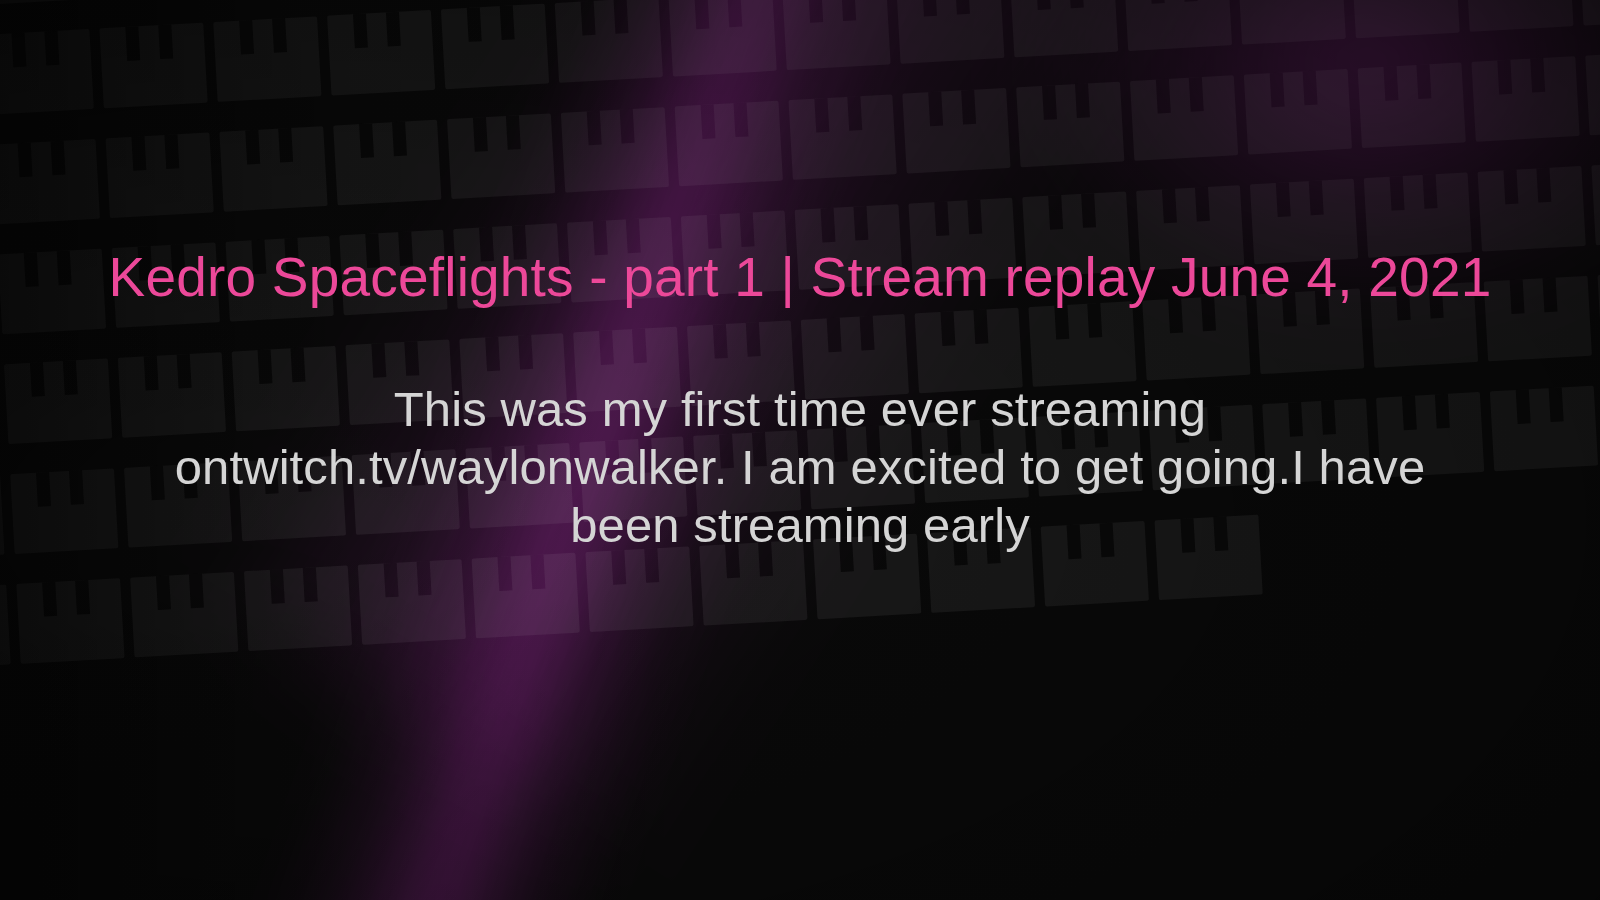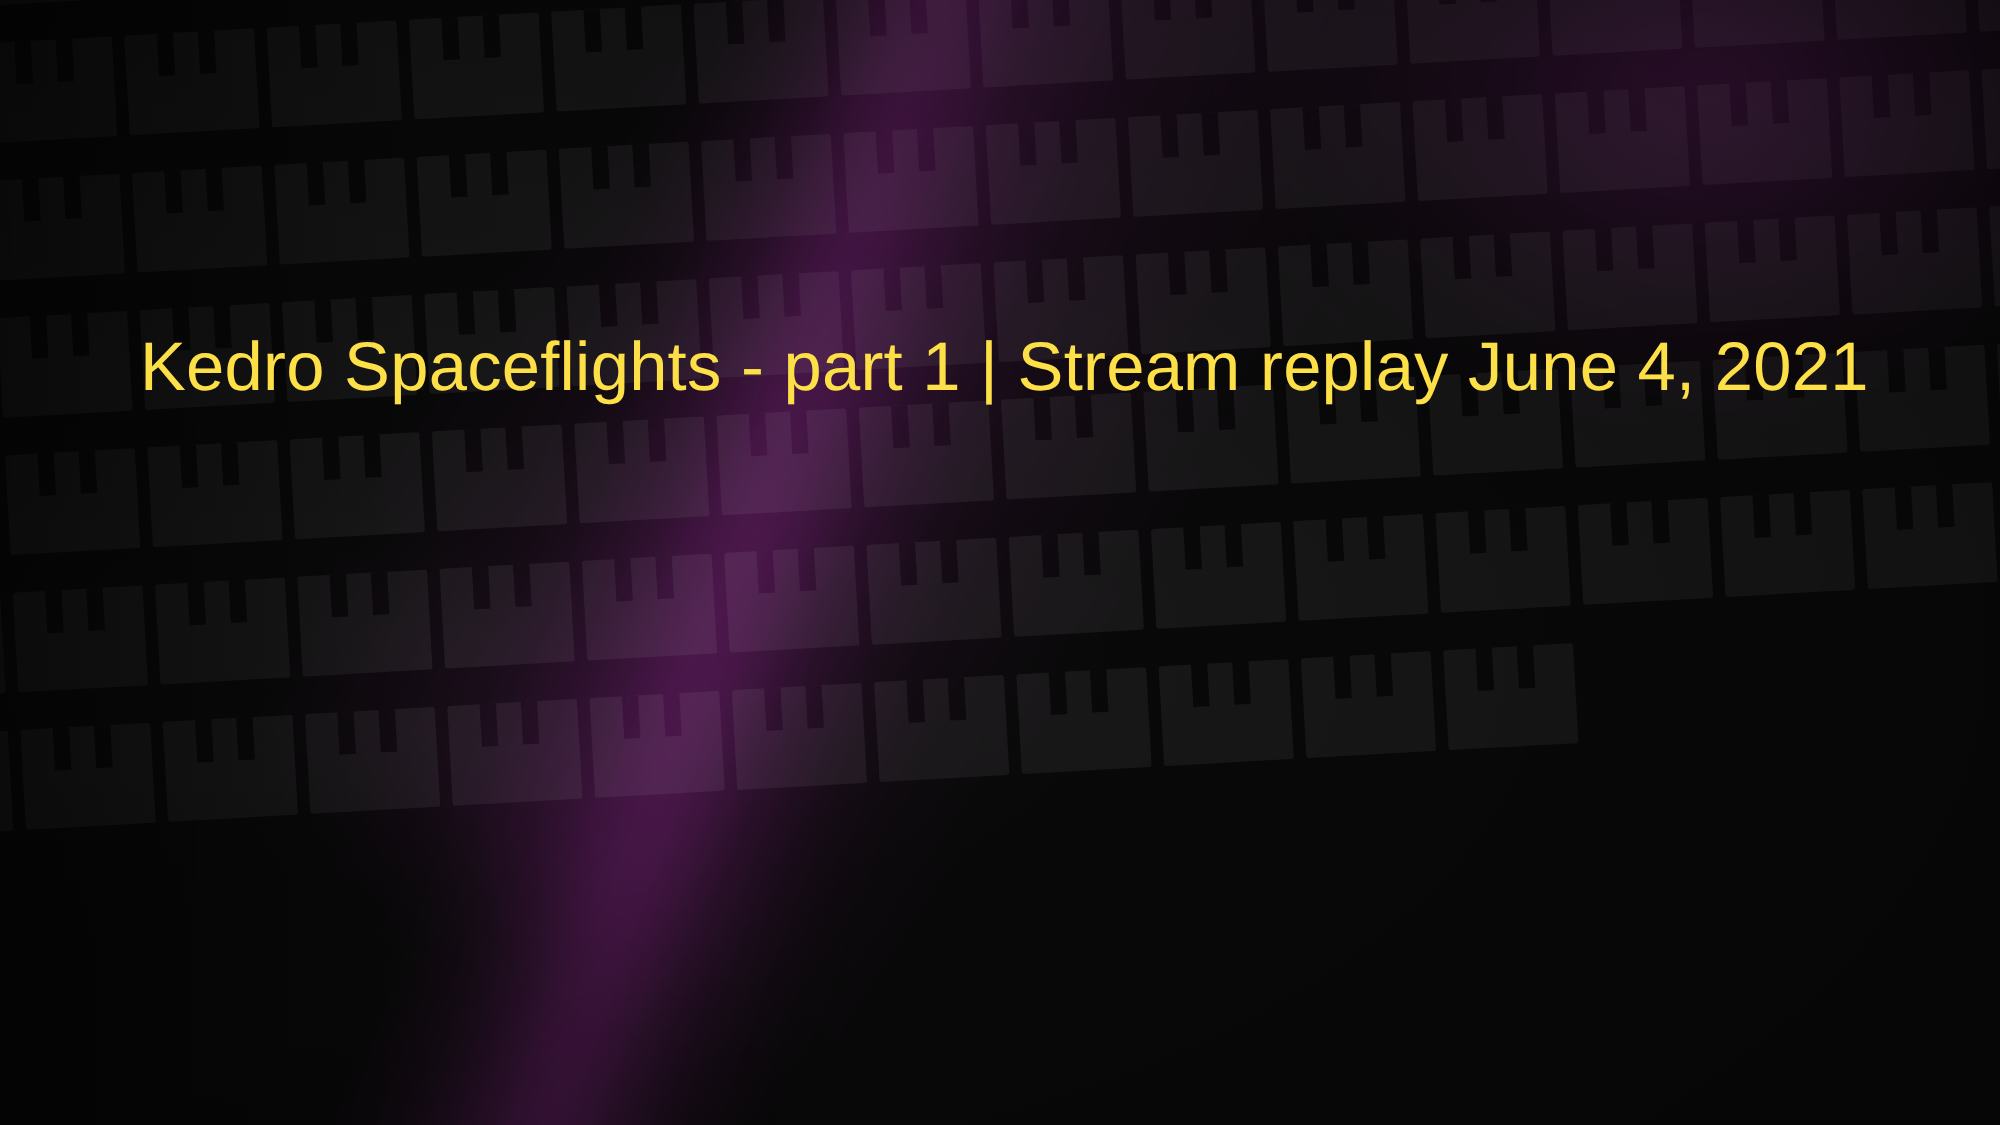--- a/index.html
+++ b/index.html
@@ -136,22 +136,22 @@
     position: absolute;
     left: 0;
     right: 0;
     top: 248px;
     padding: 0 96px;
     text-align: center;
     z-index: 5;
   }
 
   .title {
-    margin: 16px;
-    color: #fde047;
+    margin: 0;
+    color: #ec4899;
     font-size: 55px;
     font-weight: 400;
     line-height: 1.08;
     letter-spacing: 0.2px;
     white-space: nowrap;
   }
 
   .description {
     margin: 74px 0 0 0;
     color: #d5d5d5;
@@ -313,15 +313,16 @@
   <div class="glow-layer">
     <div class="glow-corner"></div>
     <div class="glow-band band-2"></div>
     <div class="glow-band"></div>
   </div>
 
   <div class="bg-vignette"></div>
 
   <div class="content">
     <h1 class="title">Kedro Spaceflights - part 1 | Stream replay June 4, 2021</h1>
+    <p class="description">This was my first time ever streaming ontwitch.tv/waylonwalker.  I am excited to get going.I have been streaming early</p>
   </div>
 
 </div>
 
 </body></html>

